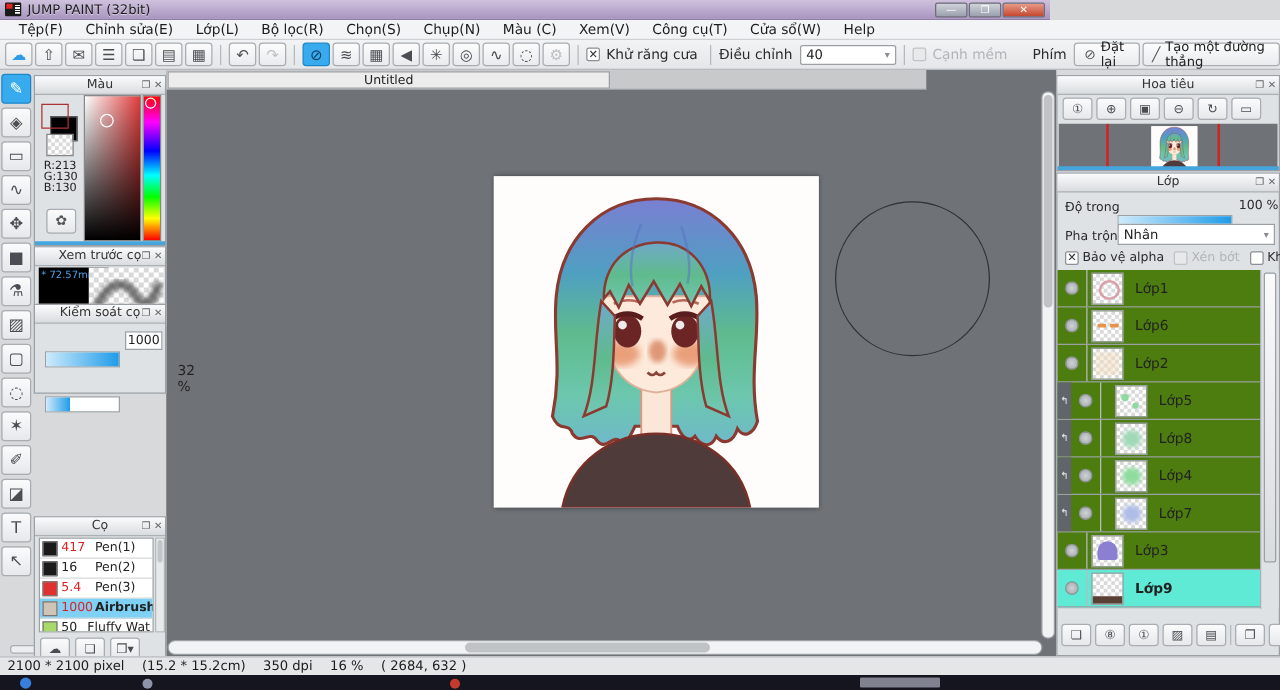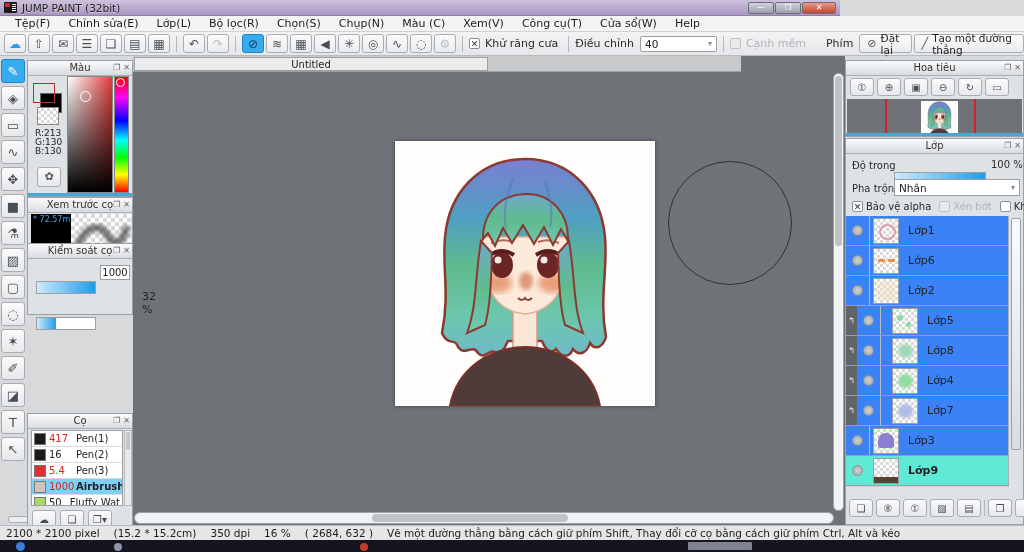--- a/index.html
+++ b/index.html
@@ -121,21 +121,21 @@
   #nav-thumbarea{left:1px;top:38px;width:175px;height:36px;background:#6f7377;overflow:hidden;}
   .nav-guide{position:absolute;top:0;width:2px;height:36px;background:#cf2424;}
   #nav-thumb{position:absolute;left:74px;top:2px;width:37px;height:34px;background:#fff;}
 
   
   .lp-label{font-size:10px;color:#2a2a2a;}
   #blend-dd{position:absolute;left:48px;top:0;width:126px;height:17px;border:1px solid #9aa0a4;background:#fff;
     display:flex;align-items:center;padding:0 4px;box-sizing:border-box;font-size:10.5px;}
   #blend-dd .arr{margin-left:auto;color:#8a8e92;font-size:8px;}
   #layer-list{left:0;top:77px;width:162px;height:271px;background:#cfd2d4;}
-  .lrow{height:30px;background:#3b82f6;border-bottom:1px solid #9aa0a4;display:flex;align-items:center;position:relative;box-sizing:border-box;}
+  .lrow{height:30px;background:#4d7c0f;border-bottom:1px solid #9aa0a4;display:flex;align-items:center;position:relative;box-sizing:border-box;}
   .lrow.sel{background:#5eead4;}
   .lrow .eye{width:9px;height:9px;border-radius:50%;background:radial-gradient(#cfd3d6,#9fa5a9);margin:0 6px;flex:0 0 auto;border:1px solid #8d9397;}
   .lrow .vline{width:1px;height:100%;background:#b8bcc0;margin-right:3px;}
   .lthumb{width:26px;height:26px;border:1px solid #9aa0a4;position:relative;overflow:hidden;flex:0 0 auto;box-sizing:border-box;}
   .lname{margin-left:9px;font-size:11px;}
   .lrow.sel .lname{font-weight:bold;}
   .cliptab{width:11px;height:100%;background:#5f6569;color:#e8eaec;font-size:8px;display:flex;align-items:center;justify-content:center;flex:0 0 auto;}
   .clip-indent{width:8px;flex:0 0 auto;}
   .shape{position:absolute;}
   .shape.blob{left:5px;top:5px;width:15px;height:14px;border-radius:50%;filter:blur(1.5px);}
@@ -571,21 +571,20 @@
       <div class="smallbtn">⇩</div>
     </div>
 </div>
 
 <div id="statusbar" class="abs">
   <span>2100 * 2100 pixel</span>
   <span>(15.2 * 15.2cm)</span>
   <span>350 dpi</span>
   <span>16 %</span>
   <span>( 2684, 632 )</span>
-  <span>Vẽ một đường thẳng bằng cách giữ phím Shift, Thay đổi cỡ cọ bằng cách giữ phím Ctrl, Alt và kéo</span>
 </div>
 
 <div id="taskbar" class="abs">
   <div class="tk" style="left:16px;top:2px;width:9px;height:9px;background:#3a7edb;"></div>
   <div class="tk" style="left:114px;top:3px;width:8px;height:8px;background:#8d93a8;"></div>
   <div class="tk" style="left:360px;top:3px;width:8px;height:8px;background:#c43b2e;"></div>
   <div style="position:absolute;left:688px;top:2px;width:64px;height:8px;background:#d8dcec;opacity:.55;border-radius:1px;"></div>
 </div>
 
 </body></html>

